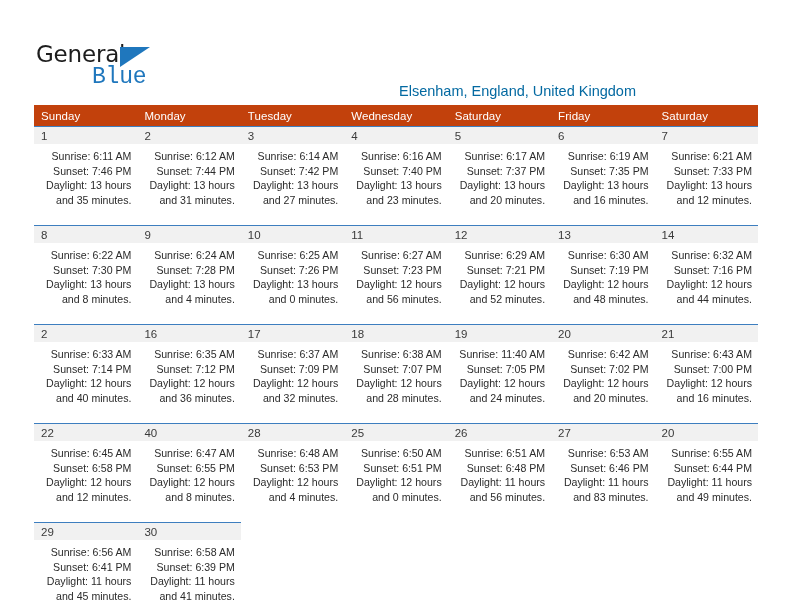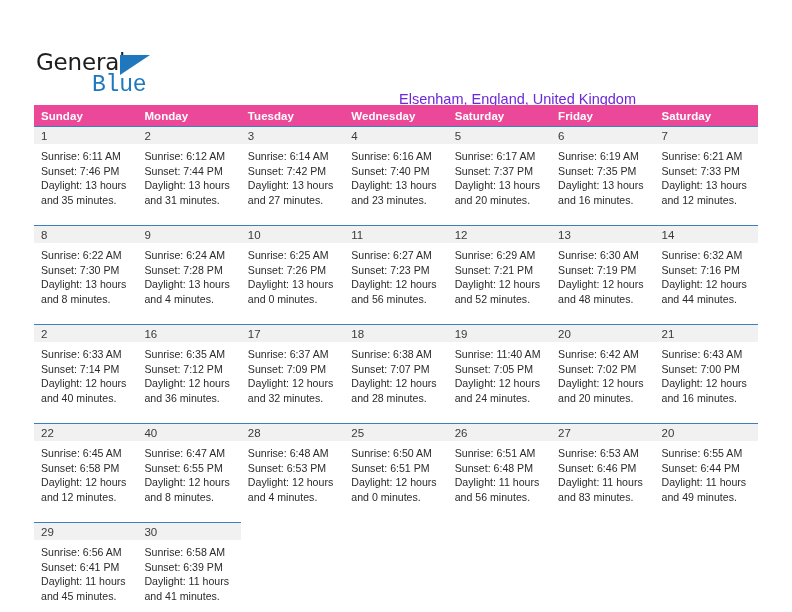--- a/index.html
+++ b/index.html
@@ -18,21 +18,21 @@
   .page {
     position: relative;
     width: 792px;
     height: 612px;
   }
 
   
   .header {
     position: absolute;
     left: 0;
-    top: 16px;
+    top: 8px;
     width: 672px;
     height: 96px;
   }
 
   .logo {
     position: absolute;
     left: 36px;
     top: 33px;
     width: 220px;
     height: 54px;
@@ -76,21 +76,21 @@
     text-align: right;
     white-space: nowrap;
     font-weight: normal;
     line-height: 32px;
   }
   .subtitle {
     position: absolute;
     right: 36px;
     top: 75px;
     font-size: 14.5px;
-    color: #6d28d9;
+    color: #0369a1;
     text-align: right;
     white-space: nowrap;
     line-height: 17px;
   }
 
   
   .calendar {
     position: absolute;
     left: 34px;
     top: 105px;
@@ -98,24 +98,24 @@
   }
 
   table.cal {
     border-collapse: collapse;
     table-layout: fixed;
     width: 724px;
   }
   table.cal col { width: 103.42px; }
 
   thead th {
-    background: #ec4899;
+    background: #c2410c;
     color: #ffffff;
     font-size: 11.5px;
-    font-weight: bold;
+    font-weight: normal;
     text-align: left;
     padding: 4px 0 4px 7px;
     height: 13px;
     vertical-align: middle;
     letter-spacing: 0.05px;
   }
 
   tbody tr.week-row td {
     vertical-align: top;
     padding: 0;
@@ -136,20 +136,21 @@
     color: #3a3a3a;
     box-sizing: border-box;
     line-height: 15px;
   }
 
   .cell-body {
     padding: 5px 6px 0 7px;
     font-size: 10.6px;
     color: #2b2b2b;
     line-height: 14.5px;
+    text-align: right;
   }
   .cell-body div {
     white-space: nowrap;
   }
 
   .spacer-row td {
     height: 9px;
     padding: 0;
     border: none;
     background: #ffffff;

